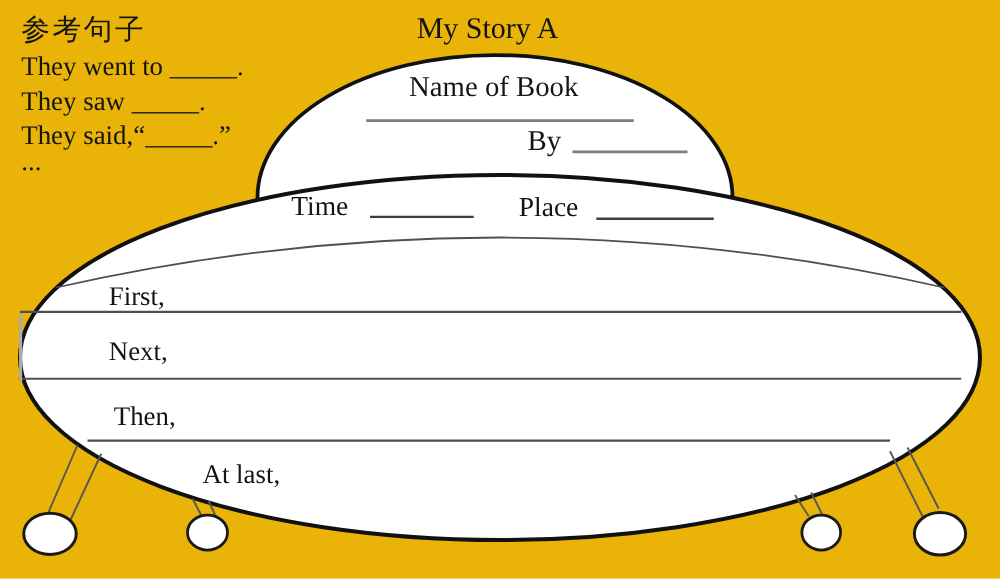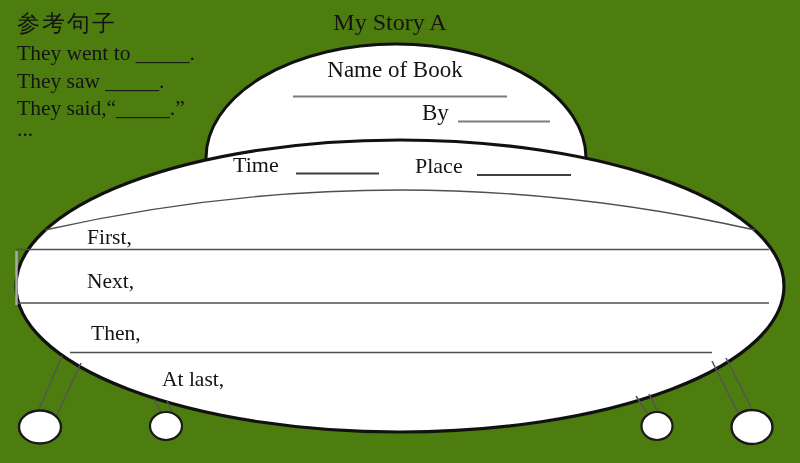--- a/index.html
+++ b/index.html
@@ -4,21 +4,21 @@
 <style>
   html, body {
     margin: 0;
     padding: 0;
     background: #ffffff;
   }
   .stage {
     position: relative;
     width: 800px;
     height: 463px;
-    background: #4d7c0f;
+    background: #eab308;
     overflow: hidden;
   }
   svg { display: block; }
   text {
     font-family: "Liberation Serif", "DejaVu Serif", serif;
     fill: #141414;
   }
   .t21 { font-size: 21.5px; }
   .t22 { font-size: 22px; }
   .t23 { font-size: 23px; }

